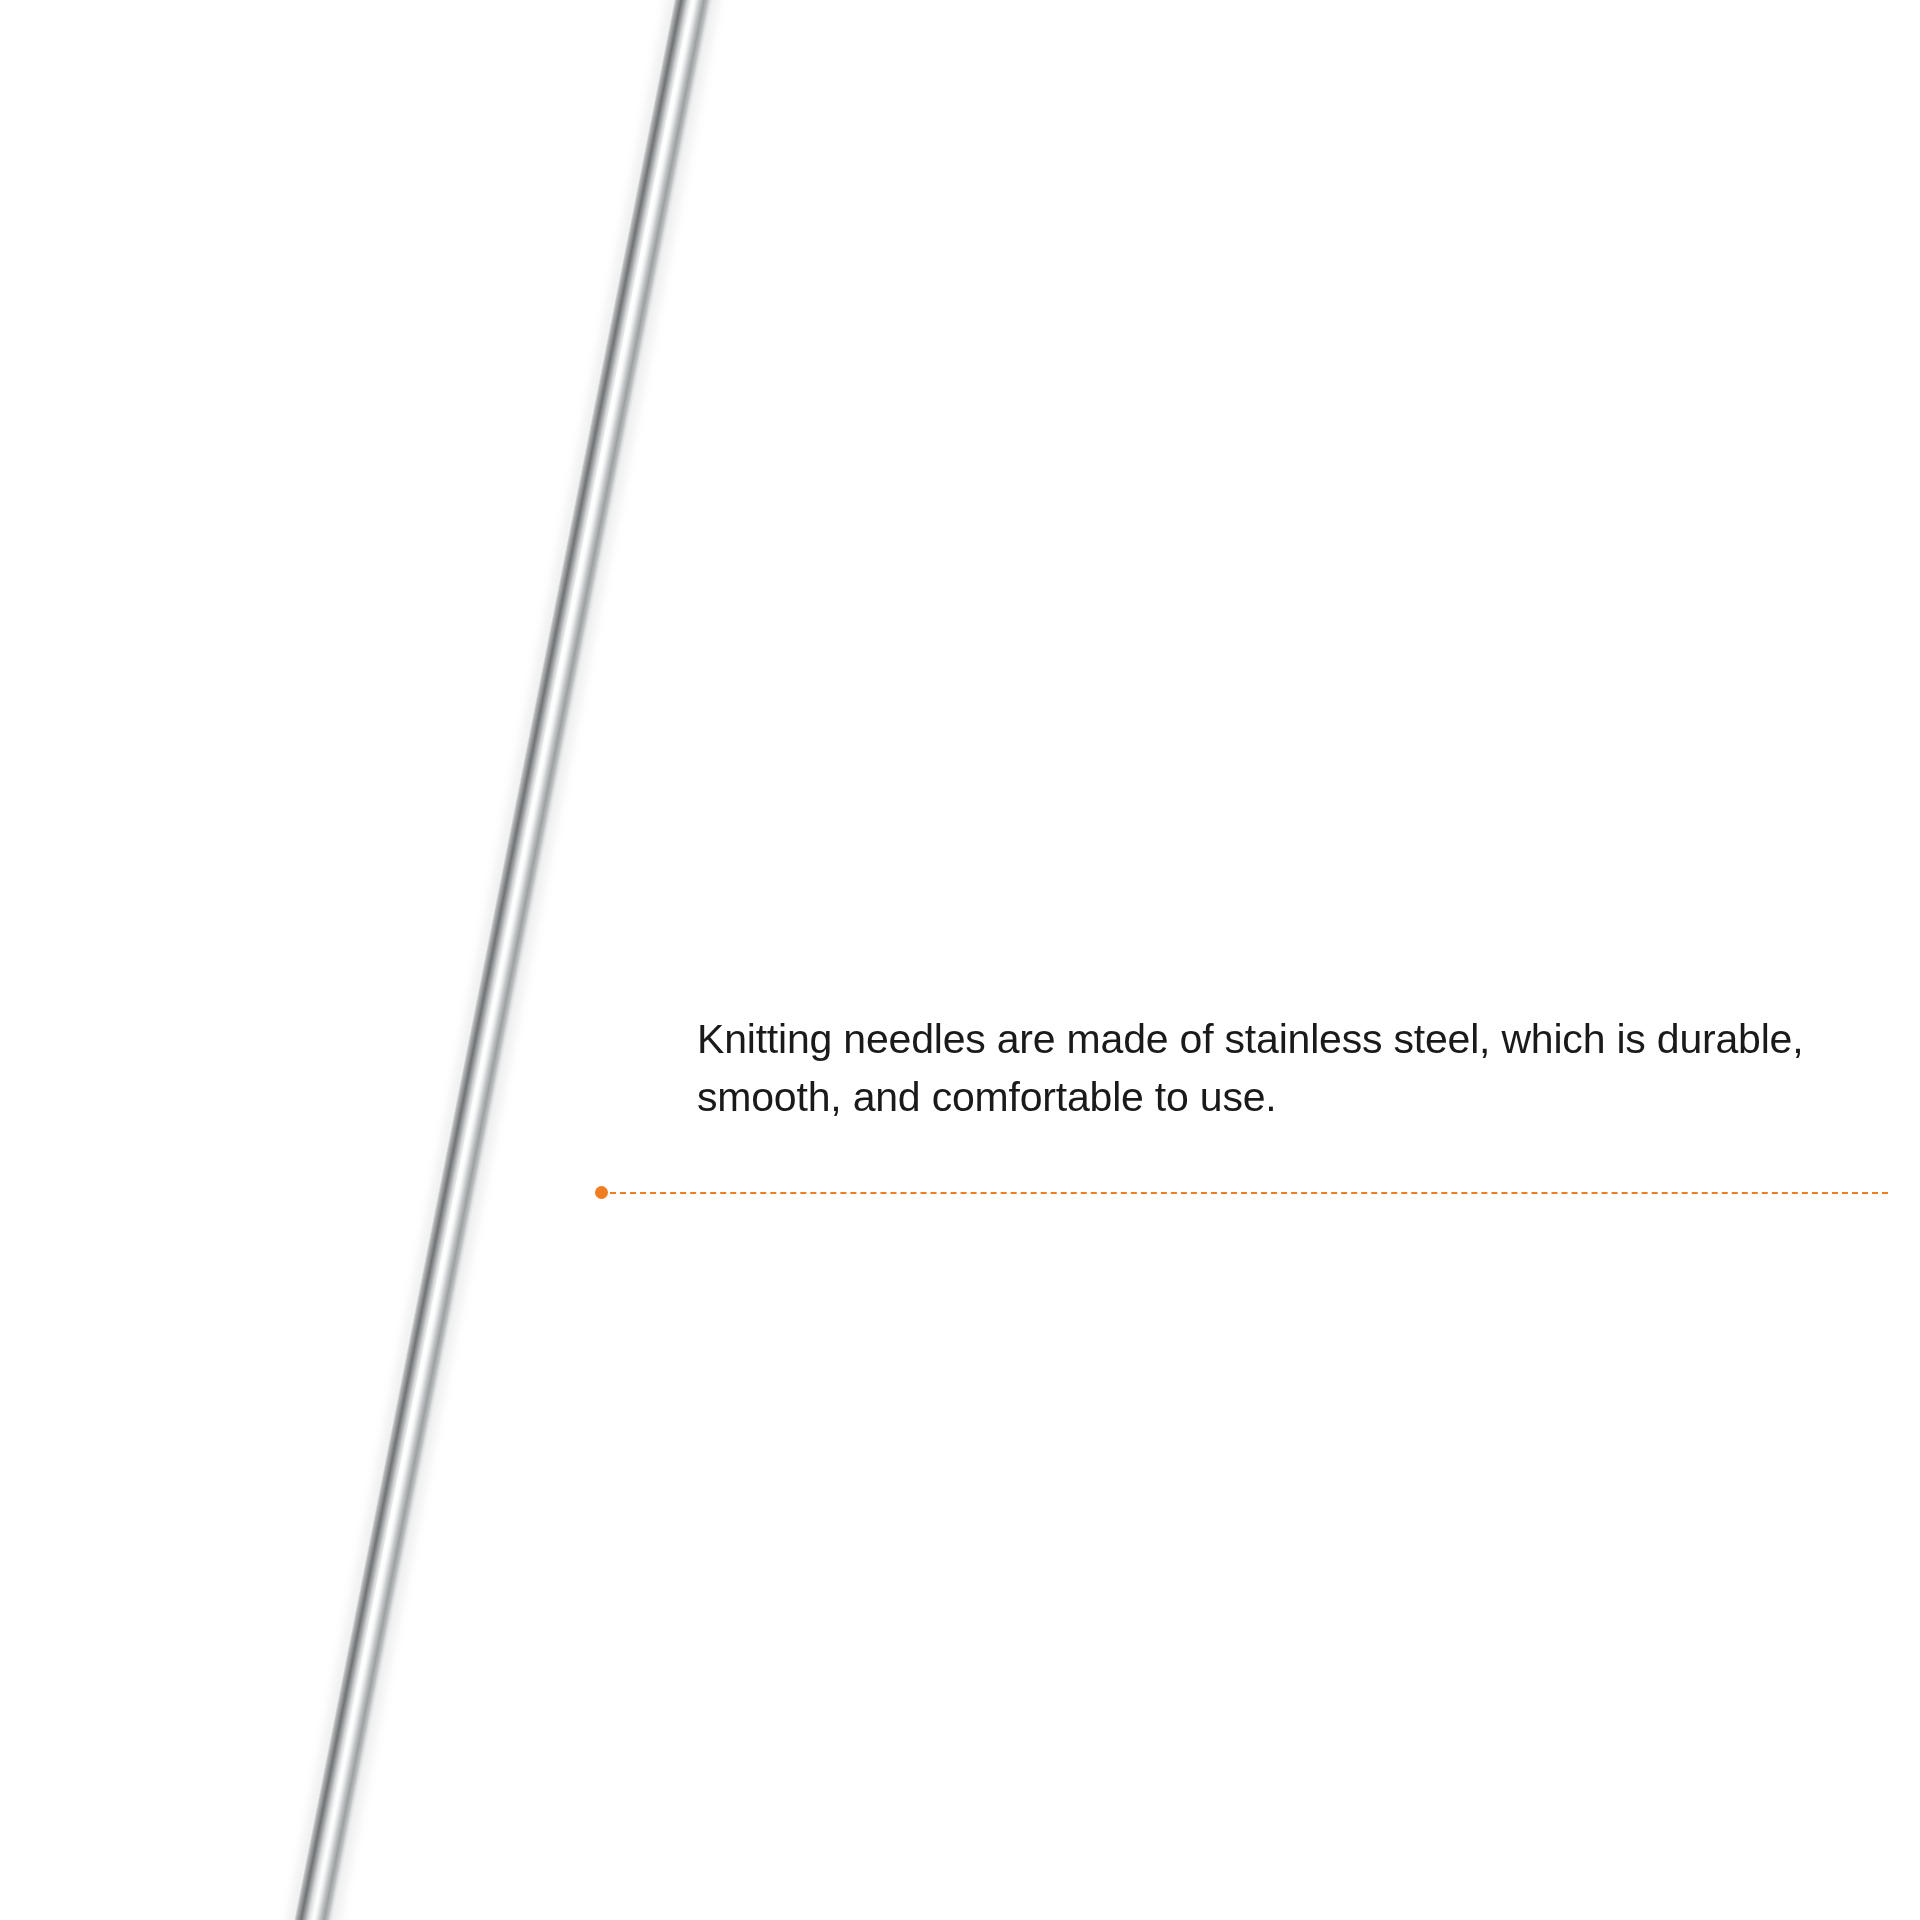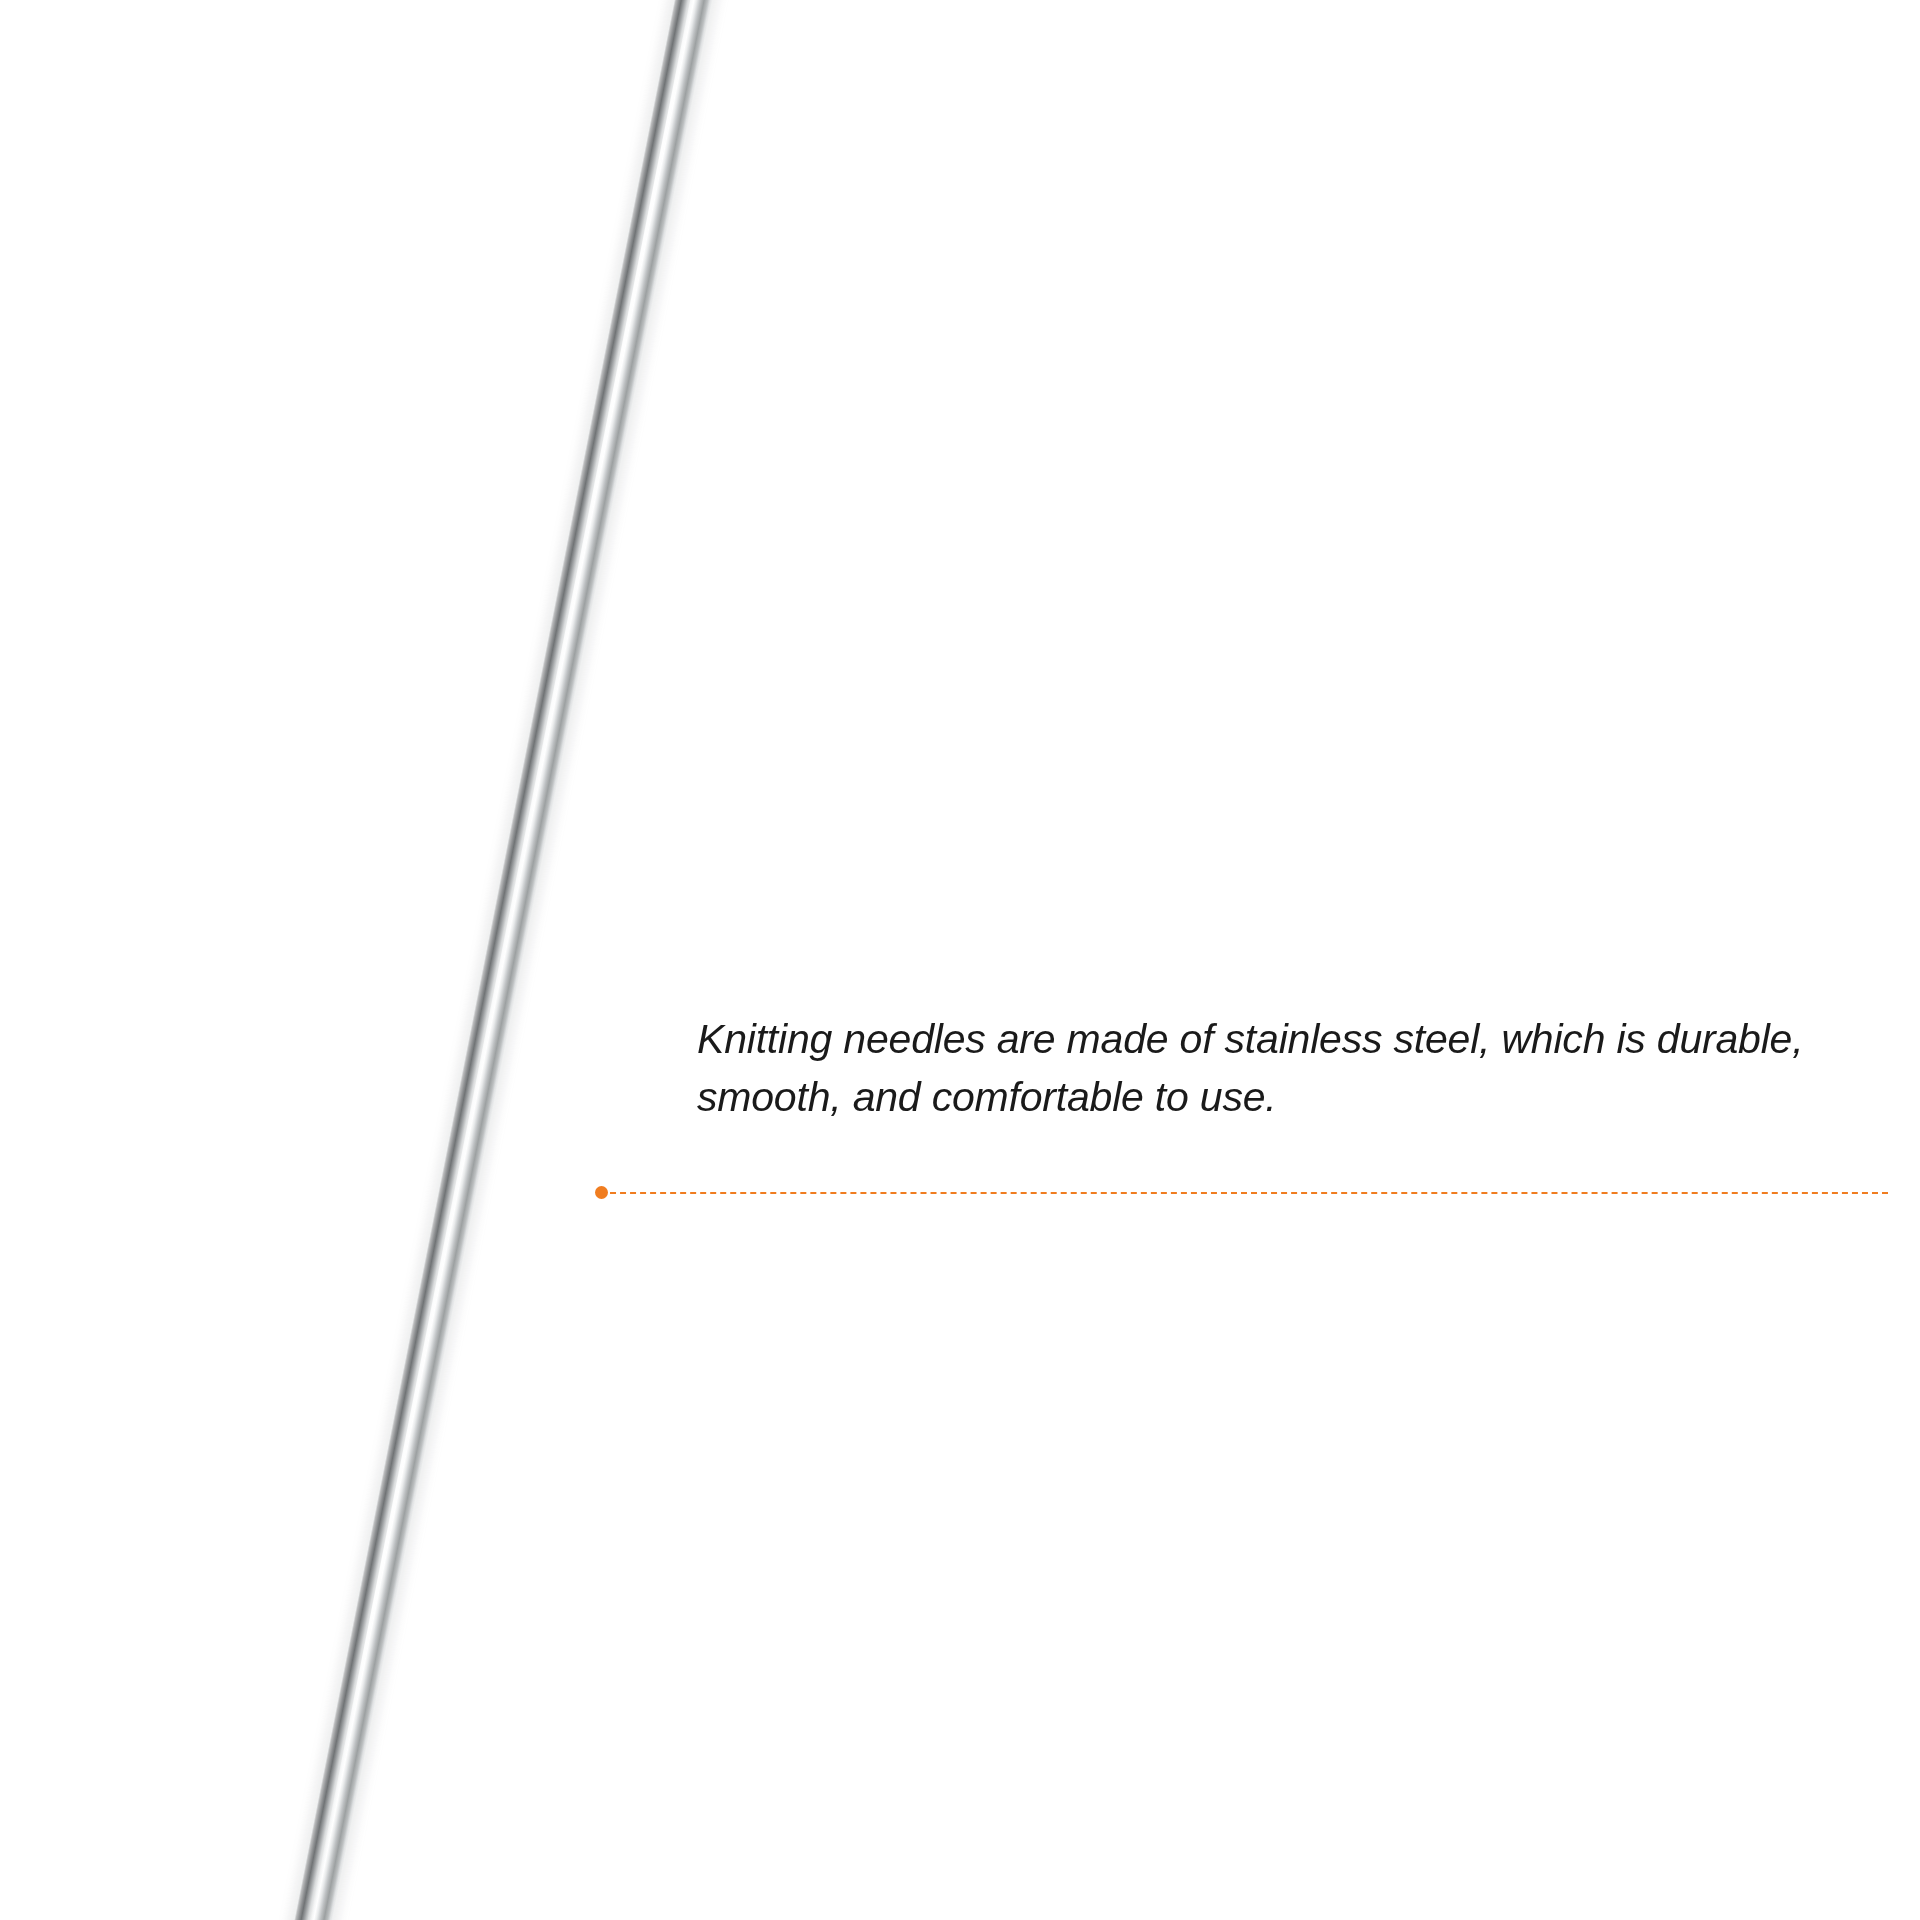--- a/index.html
+++ b/index.html
@@ -96,21 +96,20 @@
       rgba(255,255,255,0) 100%);
     filter: blur(3px);
   }
 
   
   .callout-text {
     position: absolute;
     left: 697px;
     top: 1010px;
     width: 1200px;
-    font-style: italic;
     font-size: 41px;
     line-height: 1.42;
     color: #1a1a1a;
     letter-spacing: -0.2px;
   }
 
   .callout-line {
     position: absolute;
     left: 600px;
     top: 1192px;

